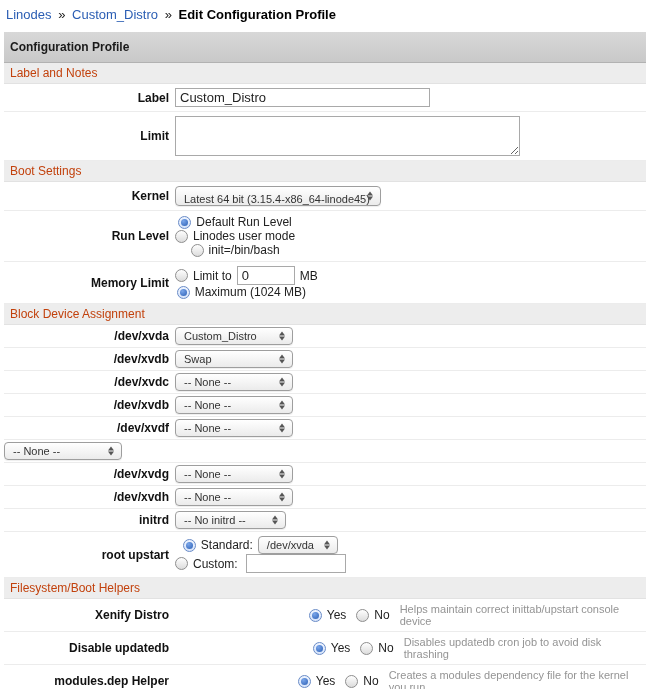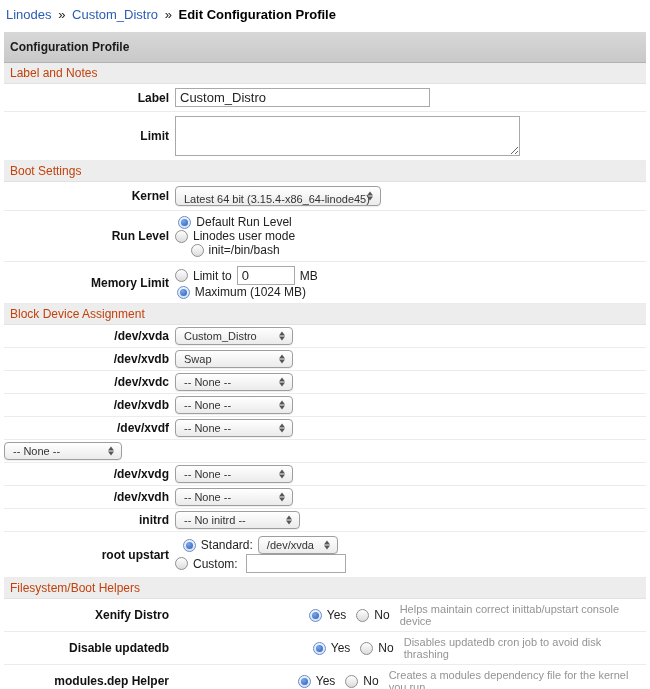--- a/index.html
+++ b/index.html
@@ -54,21 +54,21 @@
     position: relative; display: inline-flex; align-items: center;
     border: 1px solid #9e9e9e; border-radius: 4px;
     background: linear-gradient(#ffffff, #ebebeb);
     height: 18px; padding: 0 20px 0 8px;
     font-size: 11px; color: #333; cursor: pointer;
     box-shadow: 0 1px 1px rgba(0,0,0,0.07);
     white-space: nowrap;
   }
   .sel-kernel { width: 206px; height: 20px; align-items: flex-end; }
   .sel-device { width: 118px; }
-  .sel-initrd { width: 125px; align-items: center; }
+  .sel-initrd { width: 111px; align-items: center; }
   .sel-root   { width: 80px; margin-left: 5px; }
   .sel-arrows { position: absolute; right: 6px; top: 50%; width: 7px; height: 9px; transform: translateY(-50%); }
   .sel-arrows::before {
     content: ""; position: absolute; top: 0; left: 0; width: 0; height: 0;
     border-left: 3px solid transparent; border-right: 3px solid transparent; border-bottom: 4px solid #555;
   }
   .sel-arrows::after {
     content: ""; position: absolute; bottom: 0; left: 0; width: 0; height: 0;
     border-left: 3px solid transparent; border-right: 3px solid transparent; border-top: 4px solid #555;
   }

